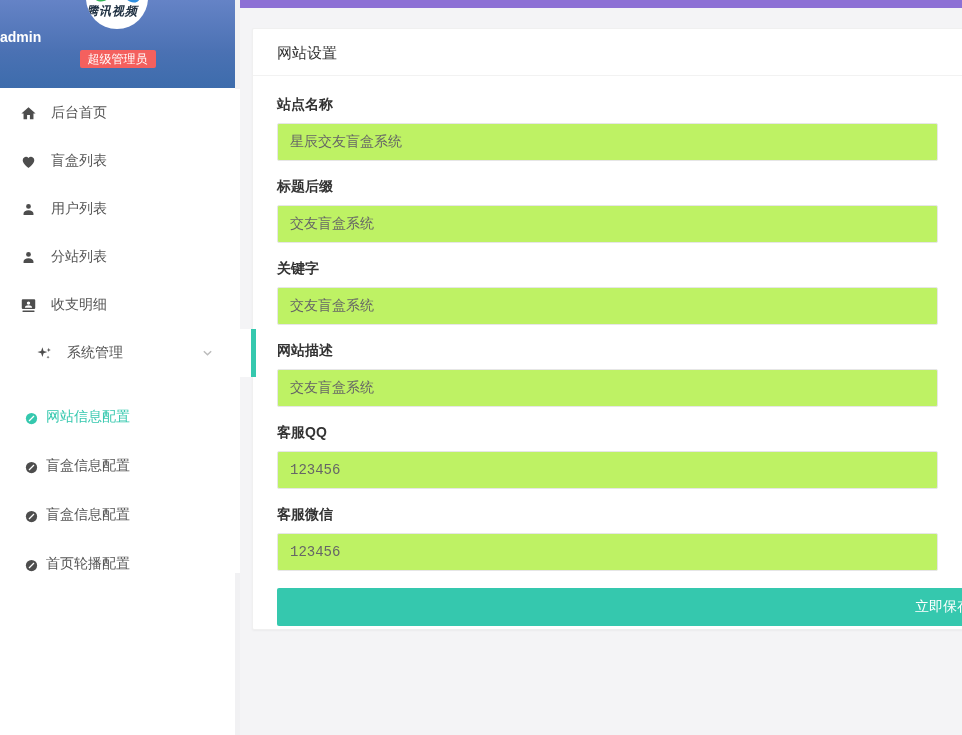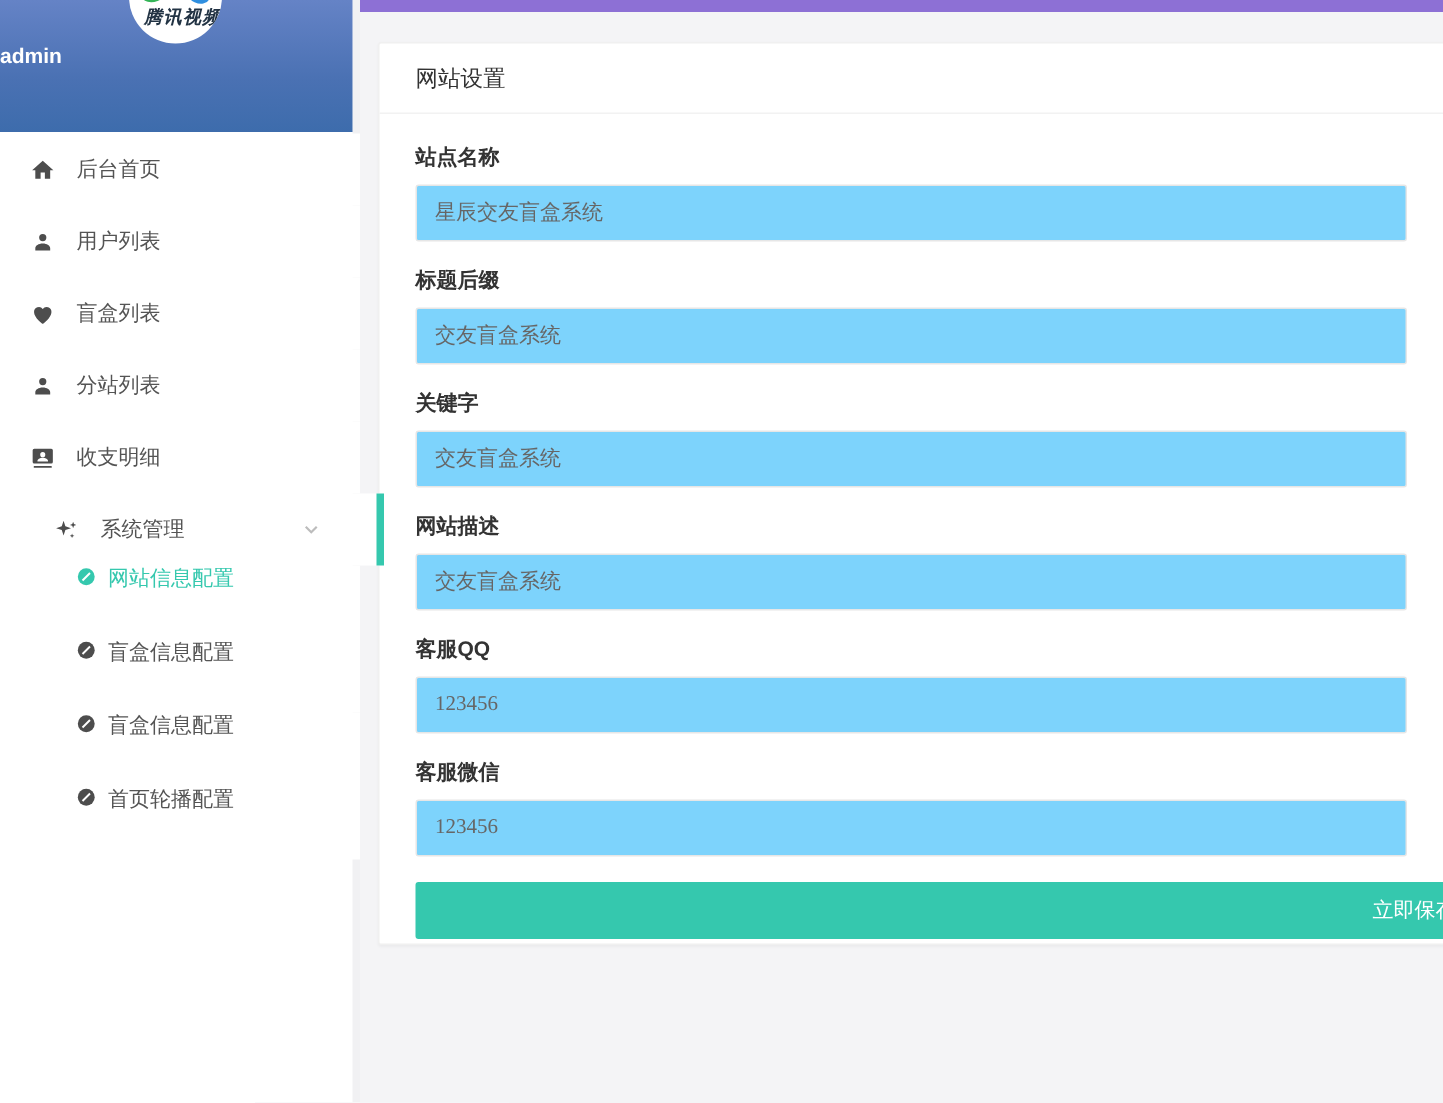--- a/index.html
+++ b/index.html
@@ -11,110 +11,113 @@
   .sidebar { position:absolute; left:0; top:0; width:240px; height:735px; background:#ffffff; z-index:3; }
   .side-track { position:absolute; right:0; top:0; width:5px; height:735px; background:#f1f1f3; }
   .user-panel { position:relative; width:235px; height:88px;
     background:linear-gradient(180deg,#6583c6 0%,#4a71b3 60%,#3d6cac 100%); overflow:hidden; }
   .avatar { position:absolute; left:86px; top:-33px; width:62px; height:62px; border-radius:50%;
     background:#ffffff; overflow:hidden; }
   .avatar .blob1 { position:absolute; left:8px; top:22px; width:18px; height:12px; border-radius:50%;
     background:#35b558; transform:rotate(-20deg); }
   .avatar .blob3 { position:absolute; left:38px; top:24px; width:16px; height:11px; border-radius:50%;
     background:#2f8fe0; transform:rotate(25deg); }
-  .avatar .avatar-text { position:absolute; left:0; top:36px; width:100%; text-align:right;
+  .avatar .avatar-text { position:absolute; left:0; top:36px; width:100%; text-align:left;
     font-size:12px; font-weight:bold; font-style:italic; color:#234; letter-spacing:1px; white-space:nowrap; }
   .username { position:absolute; top:29px; left:0; width:235px; text-align:left;
     color:#ffffff; font-size:14px; font-weight:bold; }
   .role-badge-wrap { position:absolute; top:49px; left:0; width:235px; text-align:center; }
   .role-badge { display:inline-block; background:#f4605e; color:#ffffff; font-size:12px;
     line-height:18px; padding:0 8px; border-radius:2px; }
 
   .nav { position:absolute; top:89px; left:0; width:240px; }
   .nav-item { position:relative; display:flex; align-items:center; height:48px; width:240px;
     padding-left:20px; cursor:pointer; color:#545454; border-right:5px solid transparent; background:#fff; }
   .nav-item.parent-active { border-right-color:#35c8ae;margin-left:16px; }
   .nav-item .mi { width:17px; height:17px; margin-right:14px; flex:0 0 17px; }
   .nav-item .mi svg { display:block; width:17px; height:17px; fill:#4d4d4d; }
   .nav-item .label { font-size:14px; color:#545454; }
   .nav-item .chevron { position:absolute; right:38px; top:50%; transform:translateY(-50%); }
   .nav-item .chevron svg { display:block; width:11px; height:11px; stroke:#bcbcbc; fill:none; stroke-width:1.6; }
 
-  .subnav .sub-item { display:flex; align-items:flex-start; height:49px; width:240px;
-    padding-left:50px; cursor:pointer; background:#fff; }
+  .subnav .sub-item { display:flex; align-items:flex-end; height:49px; width:240px;
+    padding-left:24px; cursor:pointer; background:#fff; }
   .sub-item .si { width:15px; height:15px; margin-right:7px; flex:0 0 15px; }
   .sub-item .si svg { display:block; width:15px; height:15px; }
   .sub-item .si .c { fill:#4d4d4d; }
   .sub-item .si .s { stroke:#ffffff; stroke-width:2; }
   .sub-item .label { font-size:14px; color:#545454; }
   .sub-item.active .label { color:#35c8ae; }
   .sub-item.active .si .c { fill:#35c8ae; }
 
   
   .main { position:absolute; left:240px; top:0; width:1410px; height:735px; background:#f4f4f6; }
   .topbar { width:100%; height:8px; background:#8d70d5; }
   .card { position:relative; margin:20px 0 0 12px; width:1380px; height:602px; background:#ffffff;
     border-radius:2px; border:1px solid #f0f0f0; box-shadow:0 1px 2px rgba(0,0,0,0.04); }
   .card-header { height:47px; line-height:47px; padding-left:24px; font-size:15px; color:#333333;
     border-bottom:1px solid #f2f2f2; }
   .card-body { padding:20px 24px 24px 24px; }
   .field { margin-bottom:17px; }
   .field-label { display:block; font-size:14px; font-weight:bold; color:#333333; margin-bottom:9px; }
   .field input { display:block; width:661px; height:38px; border:1px solid #e6e6e6; border-radius:2px;
-    padding:0 12px; font-size:14px; color:#666666; background:#7dd3fc; outline:none;
-    font-family:Liberation Serif, serif; }
+    padding:0 12px; font-size:14px; color:#666666; background:#bef264; outline:none;
+    font-family:Liberation Mono, monospace; }
   .save-btn { display:block; margin-top:14px; width:1332px; height:38px; border:none; border-radius:2px;
     background:#35c8ae; color:#ffffff; font-size:14px; cursor:pointer; text-align:center;
     font-family:"Liberation Sans","DejaVu Sans",sans-serif; }
 </style>
 </head>
 <body>
 
 <div class="screen">
 
   <aside class="sidebar">
     <div class="side-track"></div>
 
     <div class="user-panel">
       <div class="avatar">
         <div class="blob1"></div>
 
         <div class="blob3"></div>
         <div class="avatar-text">腾讯视频</div>
       </div>
       <div class="username">admin</div>
+      <div class="role-badge-wrap">
+        <span class="role-badge">超级管理员</span>
+      </div>
     </div>
 
     <nav class="nav">
 
       <div class="nav-item">
         <span class="mi">
           <svg viewBox="0 0 24 24">
               <path d="M10 20v-6h4v6h5v-8h3L12 3 2 12h3v8z"></path>
             </svg>
         </span>
         <span class="label">后台首页</span>
       </div>
 
       <div class="nav-item">
         <span class="mi">
           <svg viewBox="0 0 24 24">
+              <path d="M12 21s-8.2-5.6-8.2-11.2A4.6 4.6 0 0 1 12 7a4.6 4.6 0 0 1 8.2 2.8C20.2 15.4 12 21 12 21z"></path>
+            </svg>
+        </span>
+        <span class="label">盲盒列表</span>
+      </div>
+
+      <div class="nav-item">
+        <span class="mi">
+          <svg viewBox="0 0 24 24">
               <path d="M12 11a3.4 3.4 0 1 0 0-6.8A3.4 3.4 0 0 0 12 11zm0 2.2c-4 0-7 2.1-7 4.4v2.2h14v-2.2c0-2.3-3-4.4-7-4.4z"></path>
             </svg>
         </span>
         <span class="label">用户列表</span>
-      </div>
-
-      <div class="nav-item">
-        <span class="mi">
-          <svg viewBox="0 0 24 24">
-              <path d="M12 21s-8.2-5.6-8.2-11.2A4.6 4.6 0 0 1 12 7a4.6 4.6 0 0 1 8.2 2.8C20.2 15.4 12 21 12 21z"></path>
-            </svg>
-        </span>
-        <span class="label">盲盒列表</span>
       </div>
 
       <div class="nav-item">
         <span class="mi">
           <svg viewBox="0 0 24 24">
               <path d="M12 11a3.4 3.4 0 1 0 0-6.8A3.4 3.4 0 0 0 12 11zm0 2.2c-4 0-7 2.1-7 4.4v2.2h14v-2.2c0-2.3-3-4.4-7-4.4z"></path>
             </svg>
         </span>
         <span class="label">分站列表</span>
       </div>

